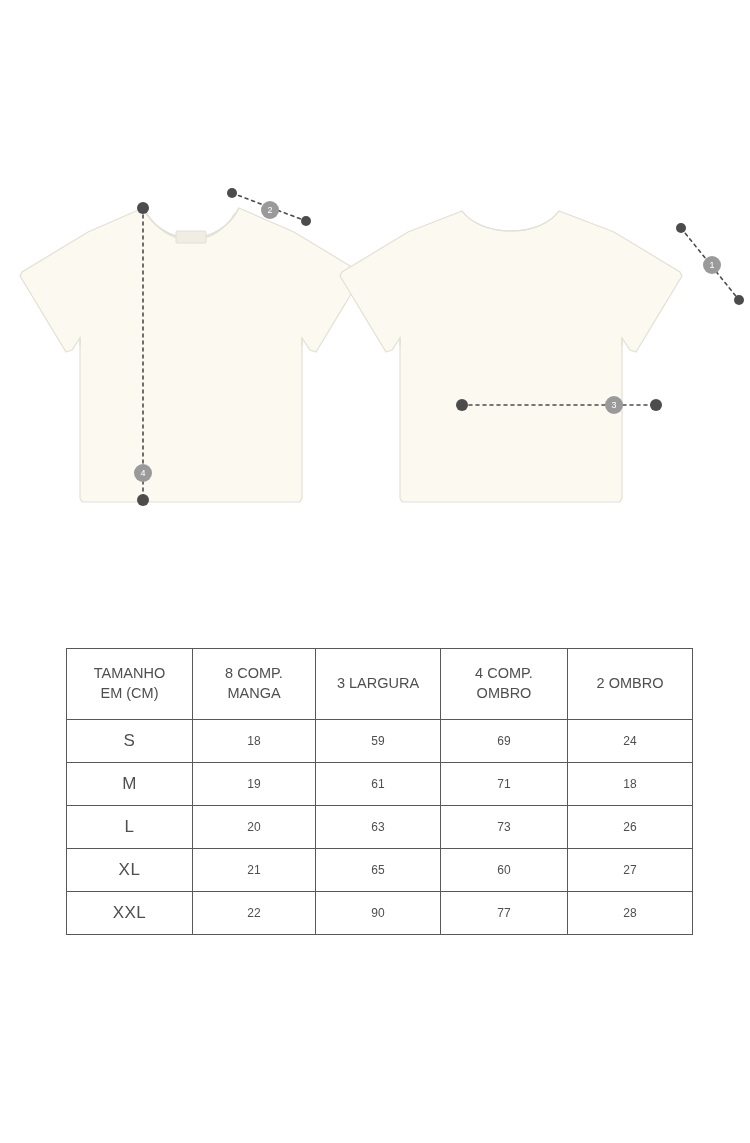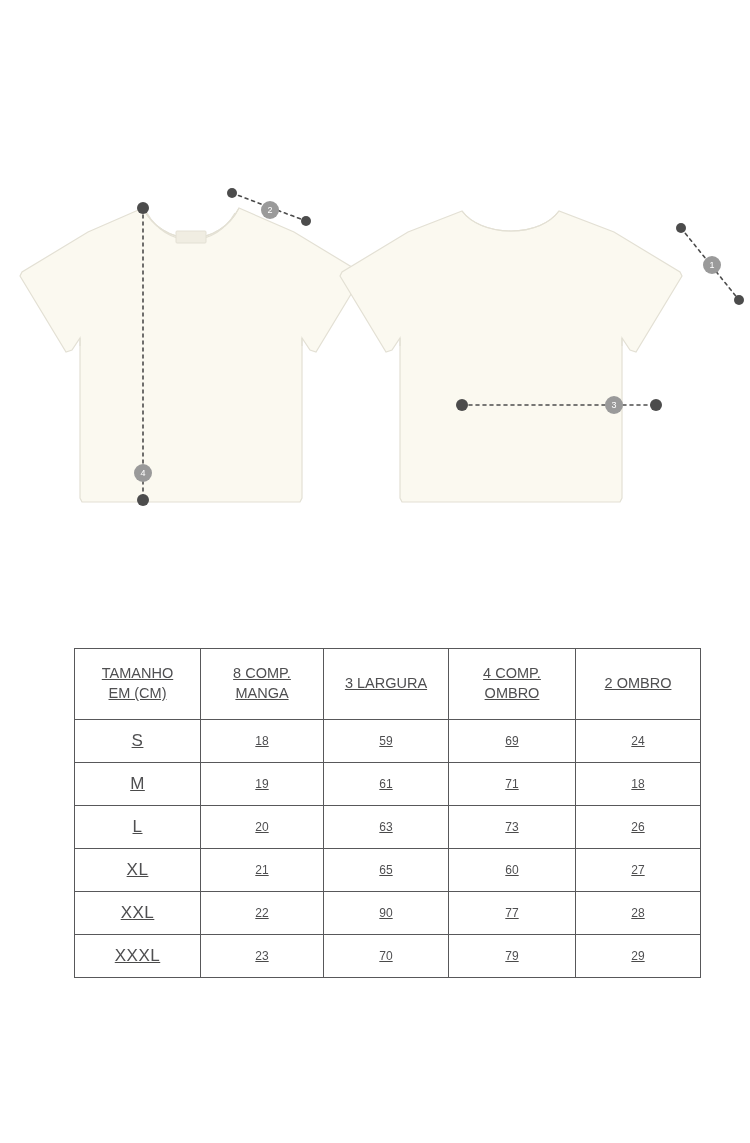--- a/index.html
+++ b/index.html
@@ -62,24 +62,23 @@
   }
   .label-rect {
     fill: #f0ede2;
     stroke: #e3e0d4;
     stroke-width: 1;
   }
 
   
   #size-table-wrap {
     position: absolute;
-    left: 74px;
+    left: 66px;
     top: 648px;
     width: 626px;
-    text-decoration: underline;
   }
   table.size-table {
     border-collapse: collapse;
     width: 626px;
     table-layout: fixed;
   }
   table.size-table td, table.size-table th {
     border: 1px solid #58585a;
     text-align: center;
     font-weight: normal;
@@ -268,22 +267,15 @@
         <td>60</td>
         <td>27</td>
       </tr>
       <tr>
         <td class="size-cell">XXL</td>
         <td>22</td>
         <td>90</td>
         <td>77</td>
         <td>28</td>
       </tr>
-      <tr>
-        <td class="size-cell">XXXL</td>
-        <td>23</td>
-        <td>70</td>
-        <td>79</td>
-        <td>29</td>
-      </tr>
     </tbody>
   </table>
 </div>
 
 </body></html>

